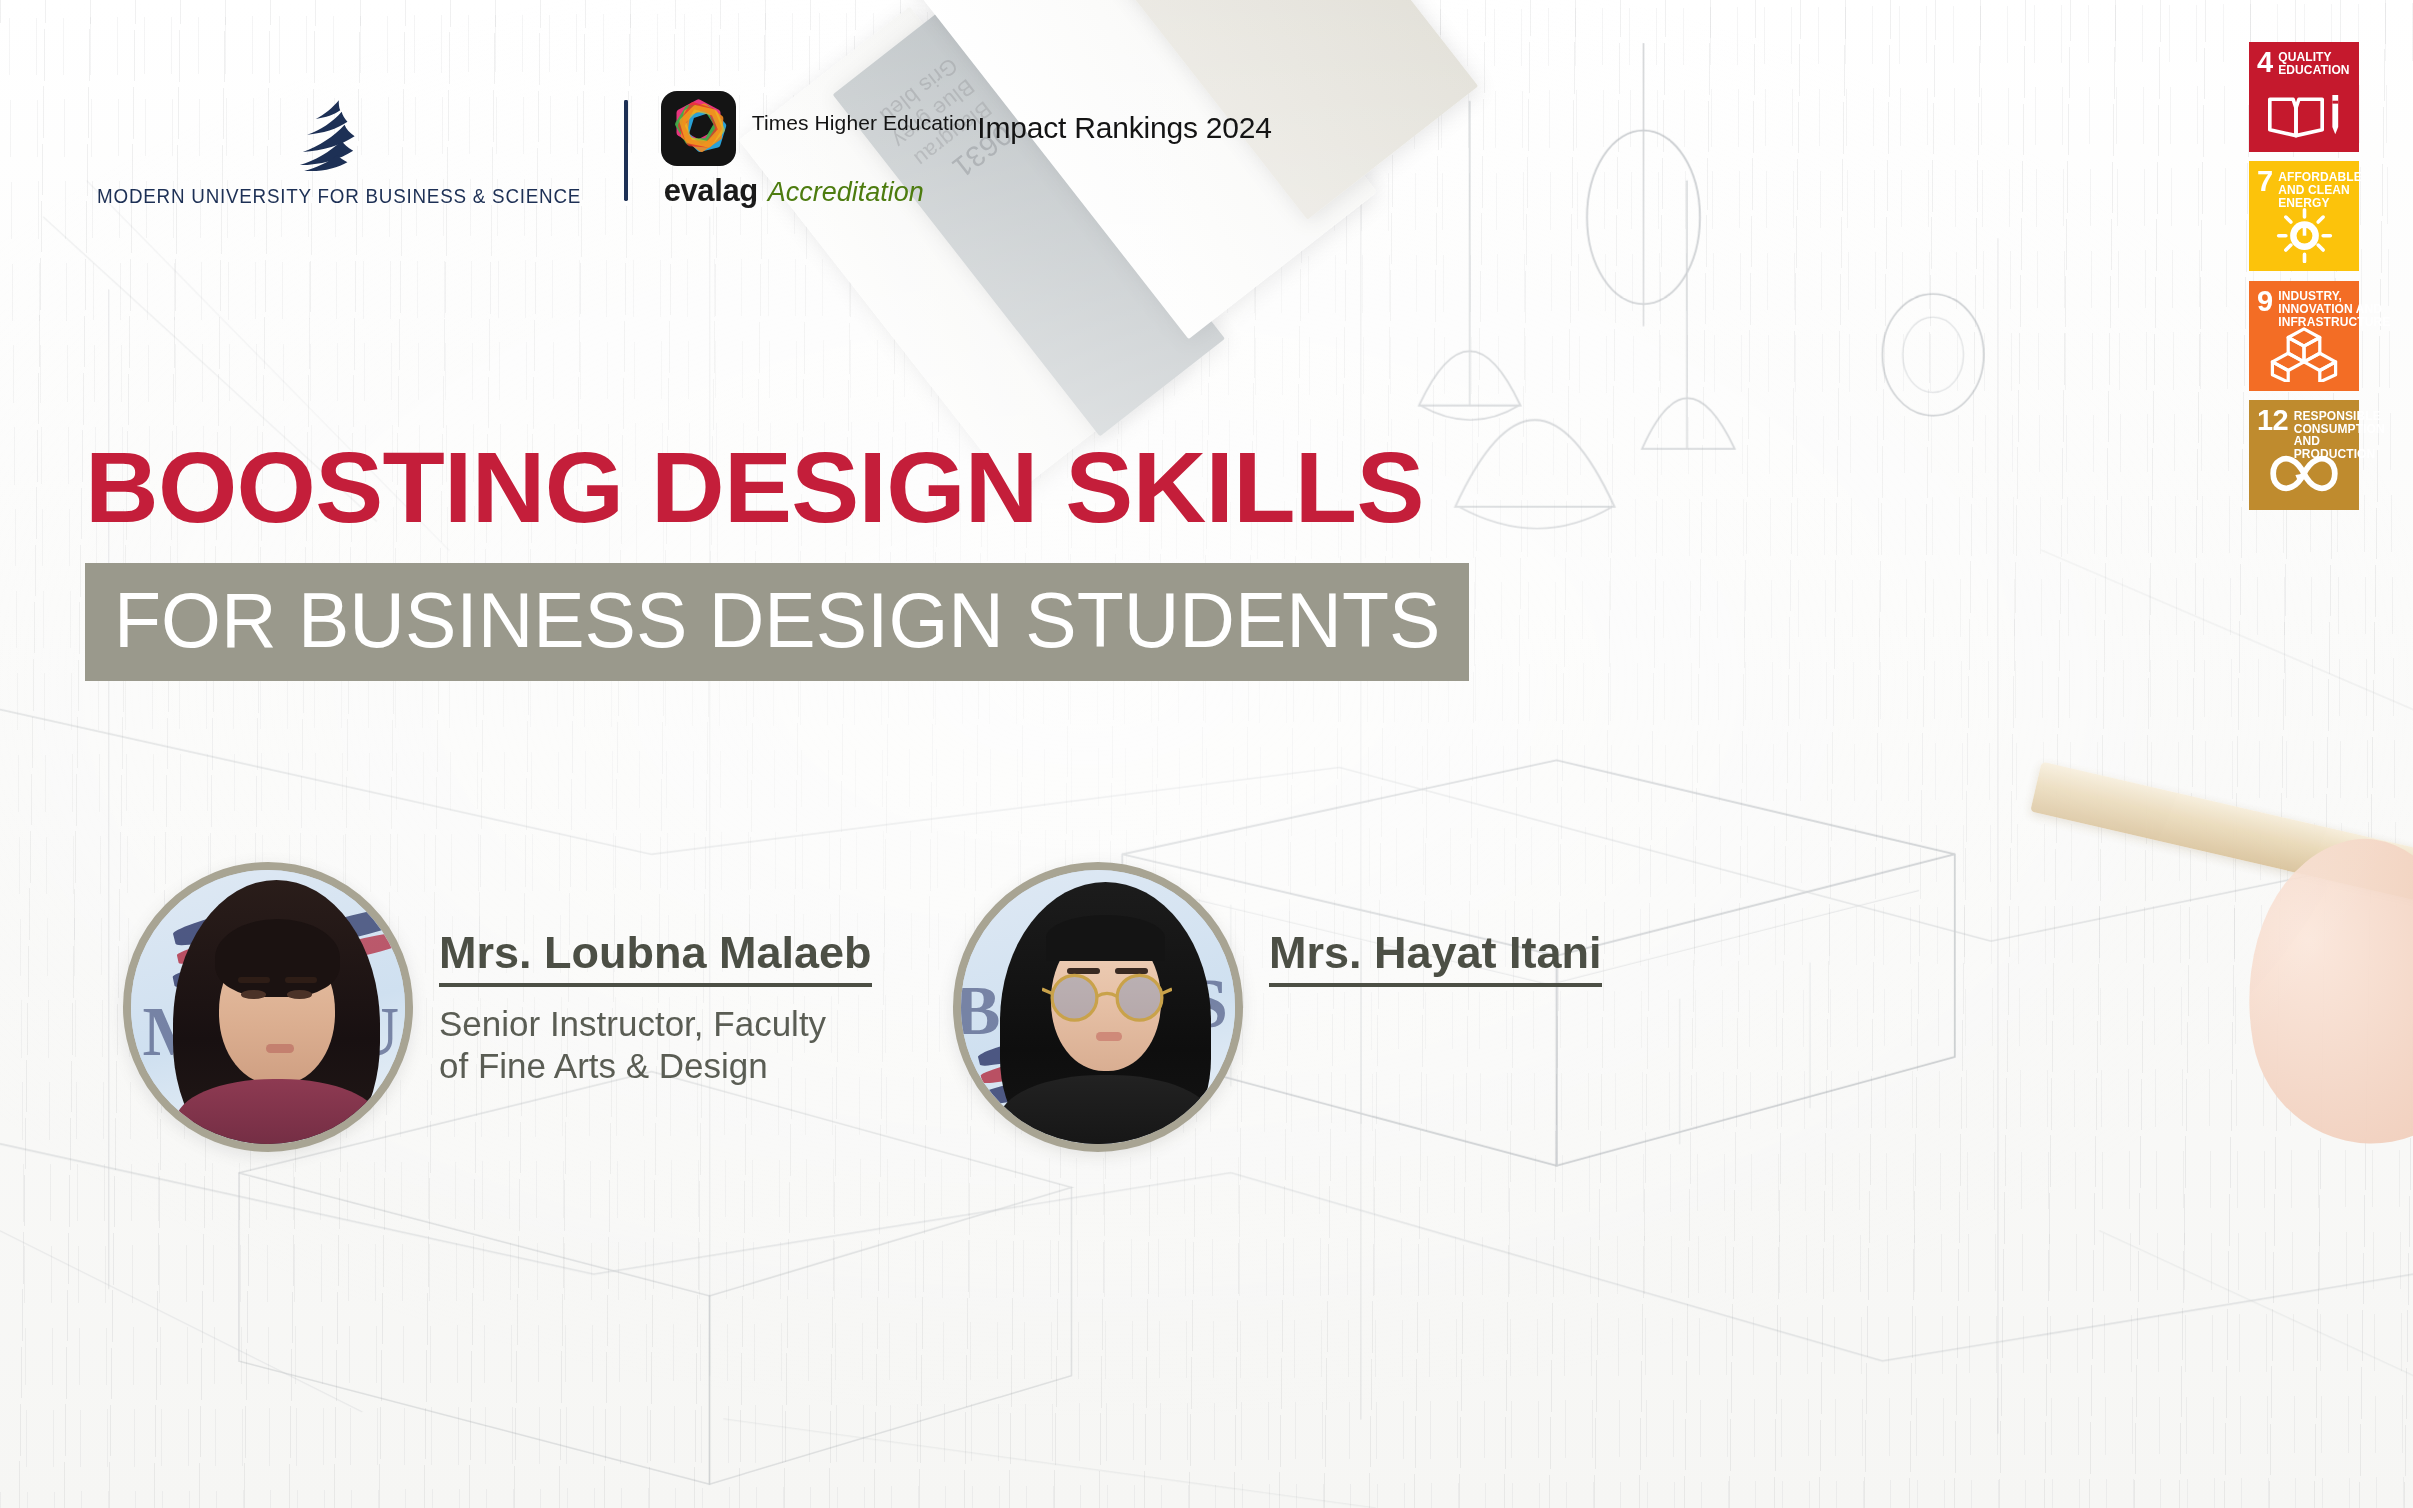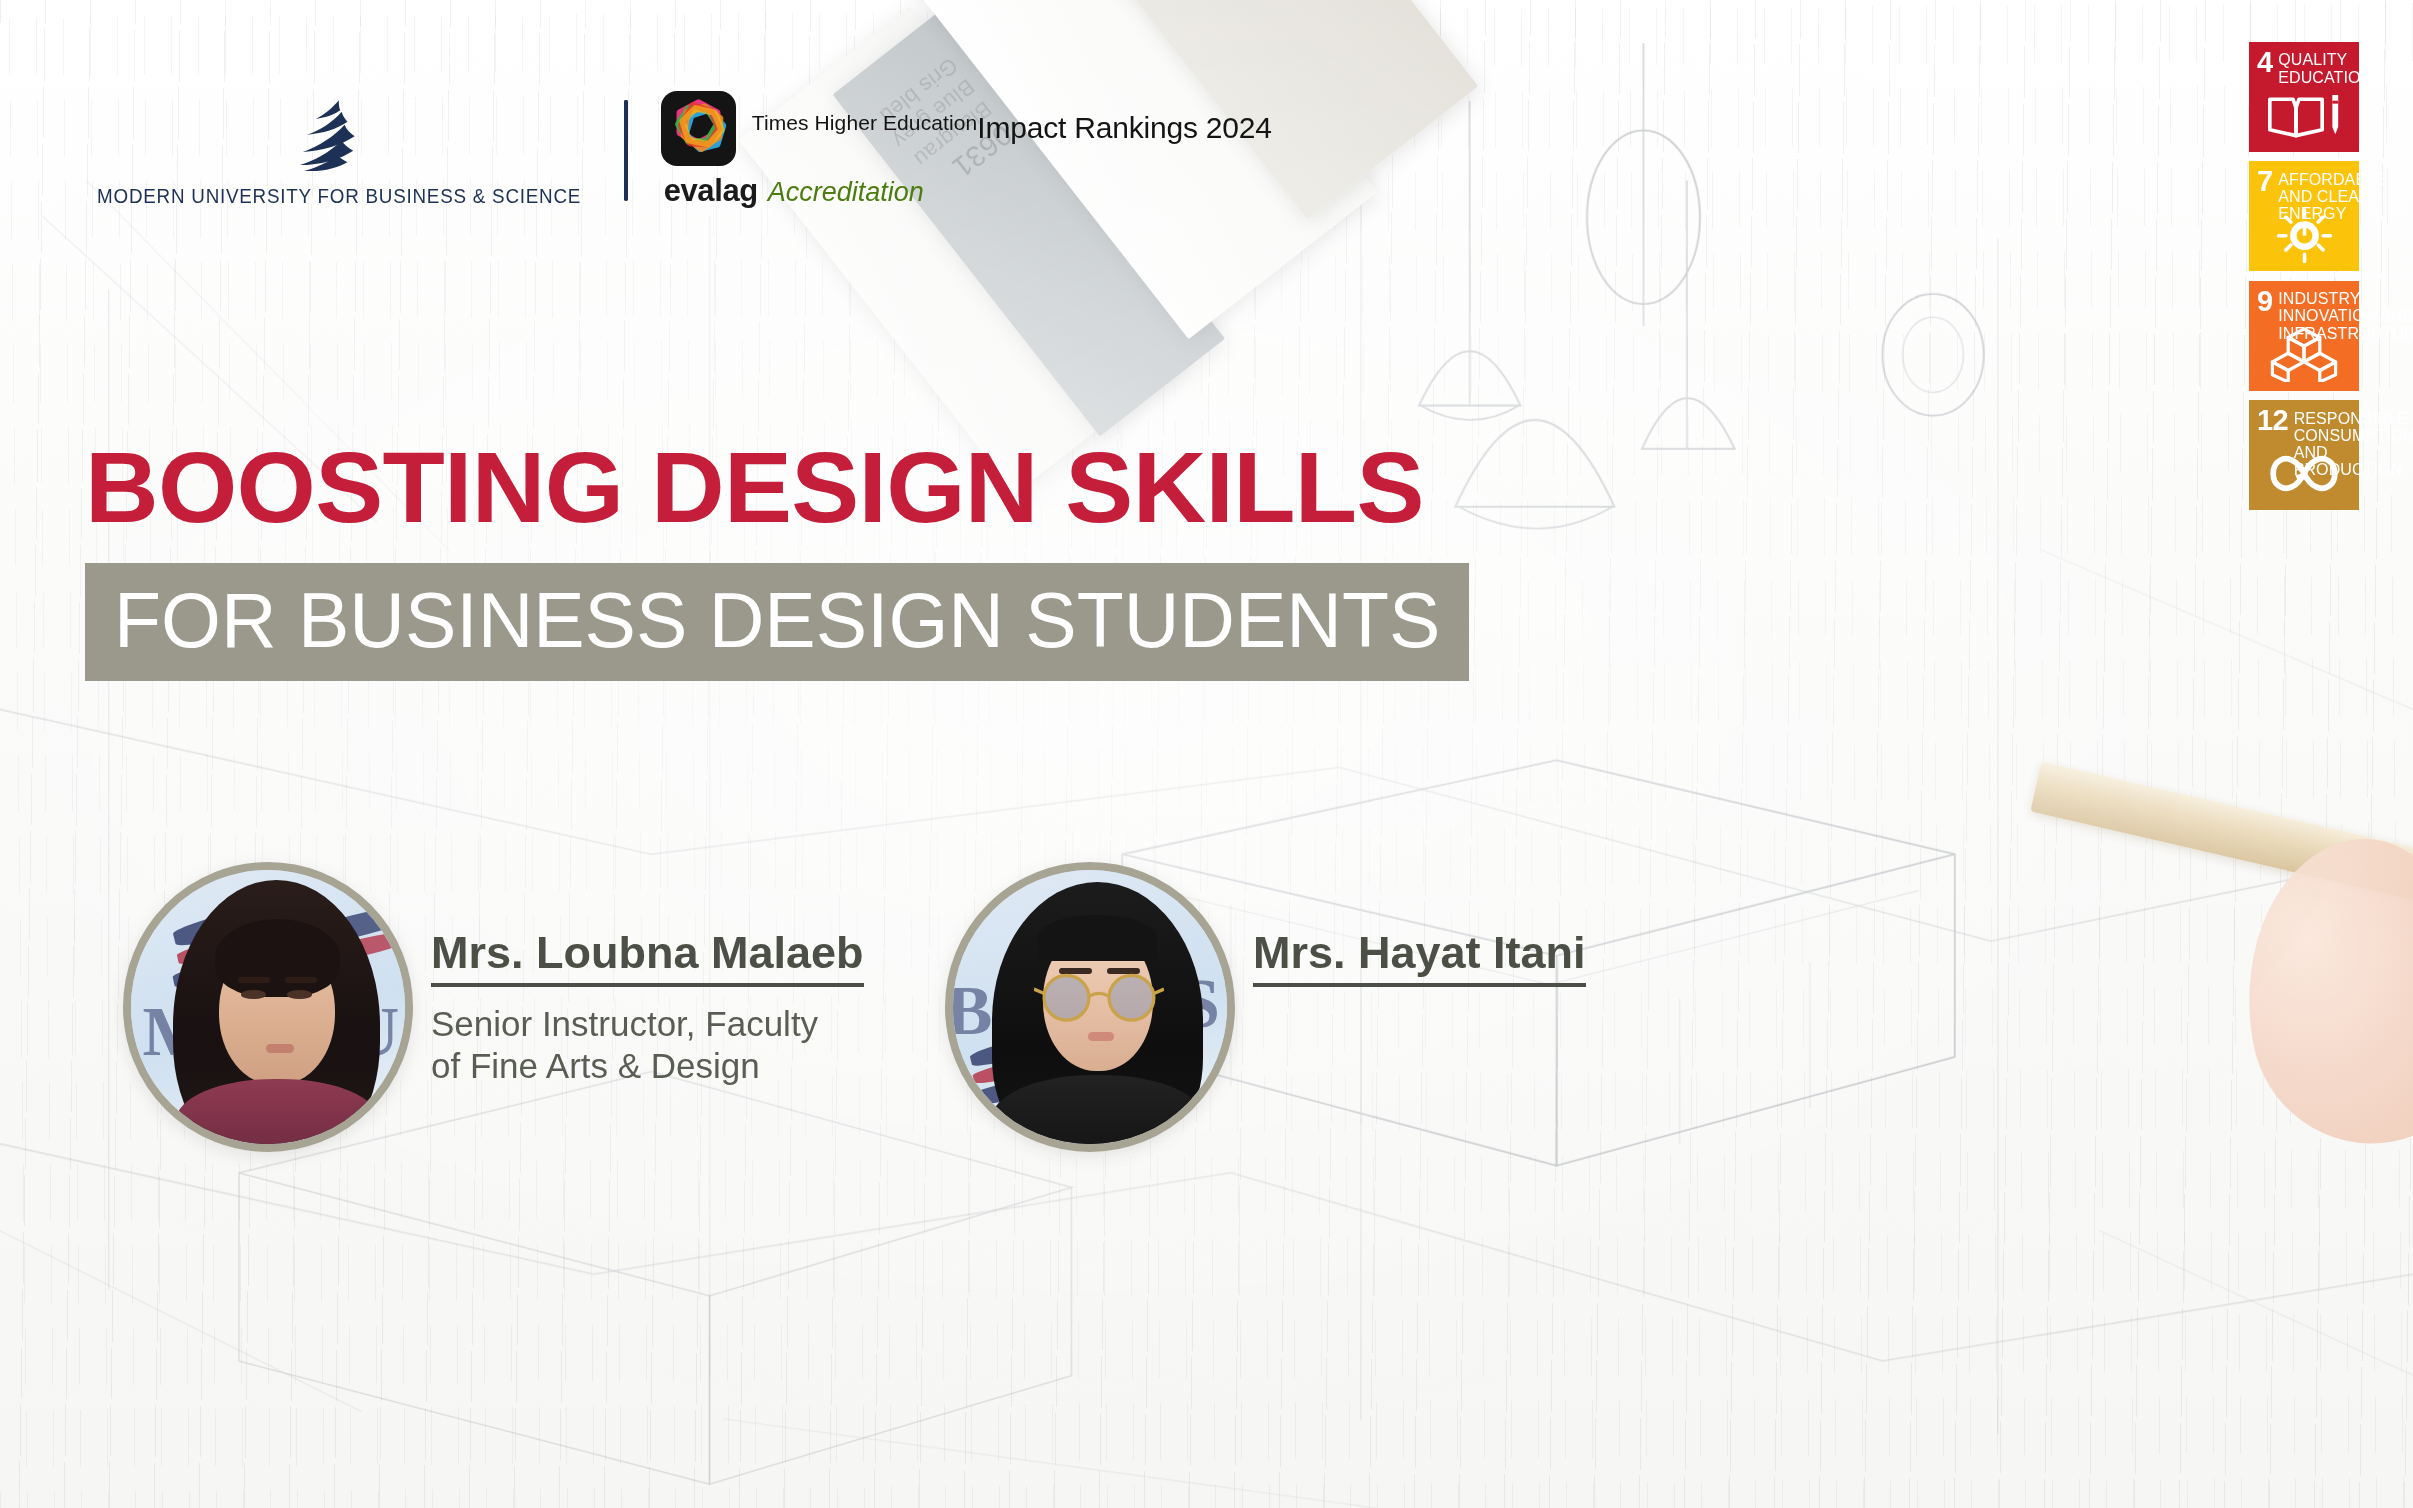--- a/index.html
+++ b/index.html
@@ -121,21 +121,21 @@
   .speakers { position:absolute; left:123px; top:862px; display:flex; gap:123px; }
   .speaker { display:flex; align-items:flex-start; }
   .portrait {
     width:290px; height:290px; border-radius:50%;
     border:8px solid #a8a493; flex:none; overflow:hidden; position:relative;
     background:#cfdcea; box-shadow:0 4.3px 16px rgba(90,90,95,.14);
   }
   .pbackdrop { position:absolute; inset:0; background:linear-gradient(165deg,#dfe9f4 0%,#cfe0f0 55%,#eef3f8 100%); }
   .pbackdrop .bm { position:absolute; font-family:"Liberation Serif",serif; font-weight:700; color:#2a3566; opacity:.55; }
   .sw-stroke { position:absolute; border-radius:50%/30%; }
-  .sp-info { margin-left:18px; padding-top:67px; max-width:391px; }
+  .sp-info { margin-left:26px; padding-top:67px; max-width:391px; }
   .sp-name {
     font-size:45px; font-weight:700; color:#4c4f45; line-height:1.05;
     white-space:nowrap; padding-bottom:7.2px;
     border-bottom:4.3px solid #4c4f45; display:inline-block;
   }
   .sp-role { margin-top:16px; font-size:35px; line-height:1.18; color:#5a5d54; }
 
   
   .hair { position:absolute; border-radius:50% 50% 44% 44%; }
   .face { position:absolute; border-radius:50% 50% 48% 48%; }
@@ -143,21 +143,21 @@
   .glasses { position:absolute; }
 
   
   .sdg-col { position:absolute; right:54px; top:42px; display:flex; flex-direction:column; gap:9.4px; }
   .sdg {
     width:110px; height:110px; position:relative; padding:8px 7.2px 0 8px; color:#fff;
   }
   .sdg-head { display:flex; align-items:flex-start; gap:5.8px; }
   .sdg-num { font-size:29px; font-weight:700; line-height:.86; letter-spacing:-0.7px; }
   .sdg-label {
-    font-size:16px; font-weight:400; line-height:1.08; letter-spacing:0.1px;
+    font-size:12px; font-weight:700; line-height:1.08; letter-spacing:0.1px;
     text-transform:uppercase; padding-top:1.4px;
   }
   .sdg-icon { position:absolute; left:0; right:0; bottom:5.8px; height:61px; display:flex; align-items:center; justify-content:center; }
 </style>
 </head>
 <body>
 
 <div class="bg">
   <div class="bg-paper"></div>
 

